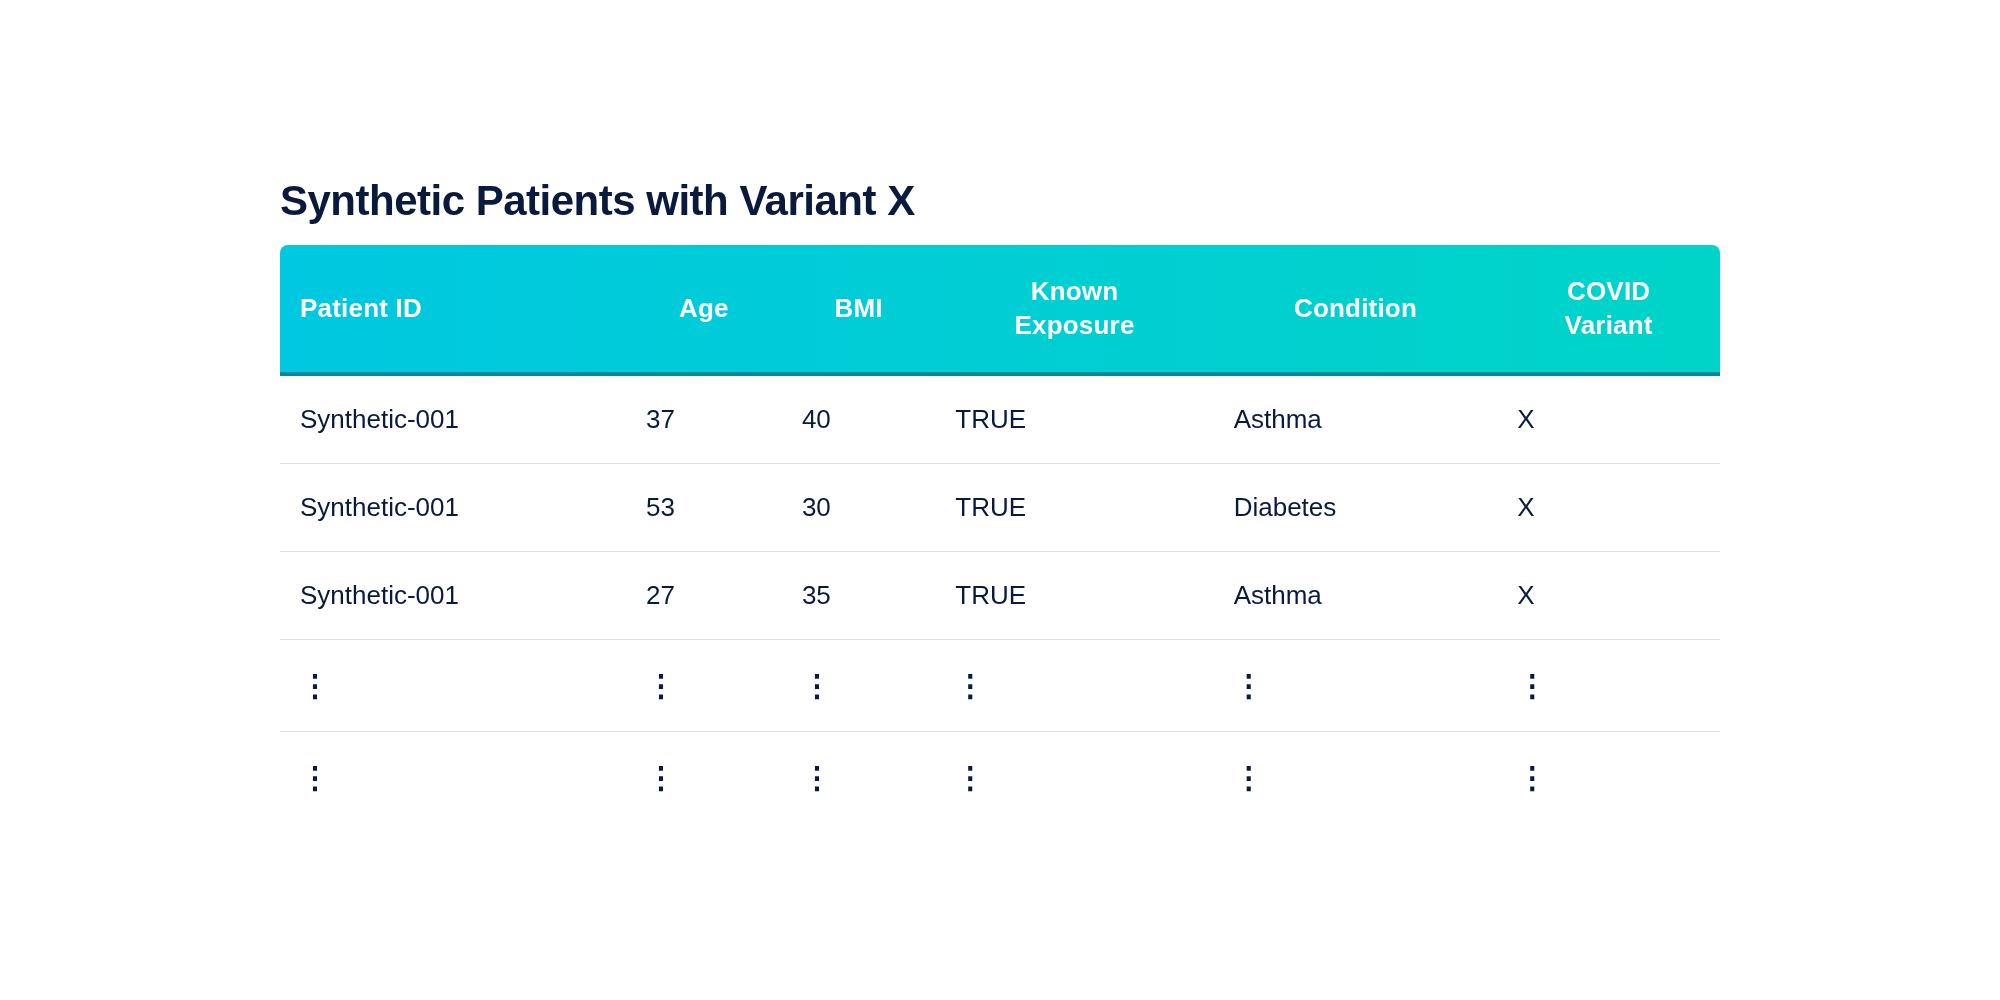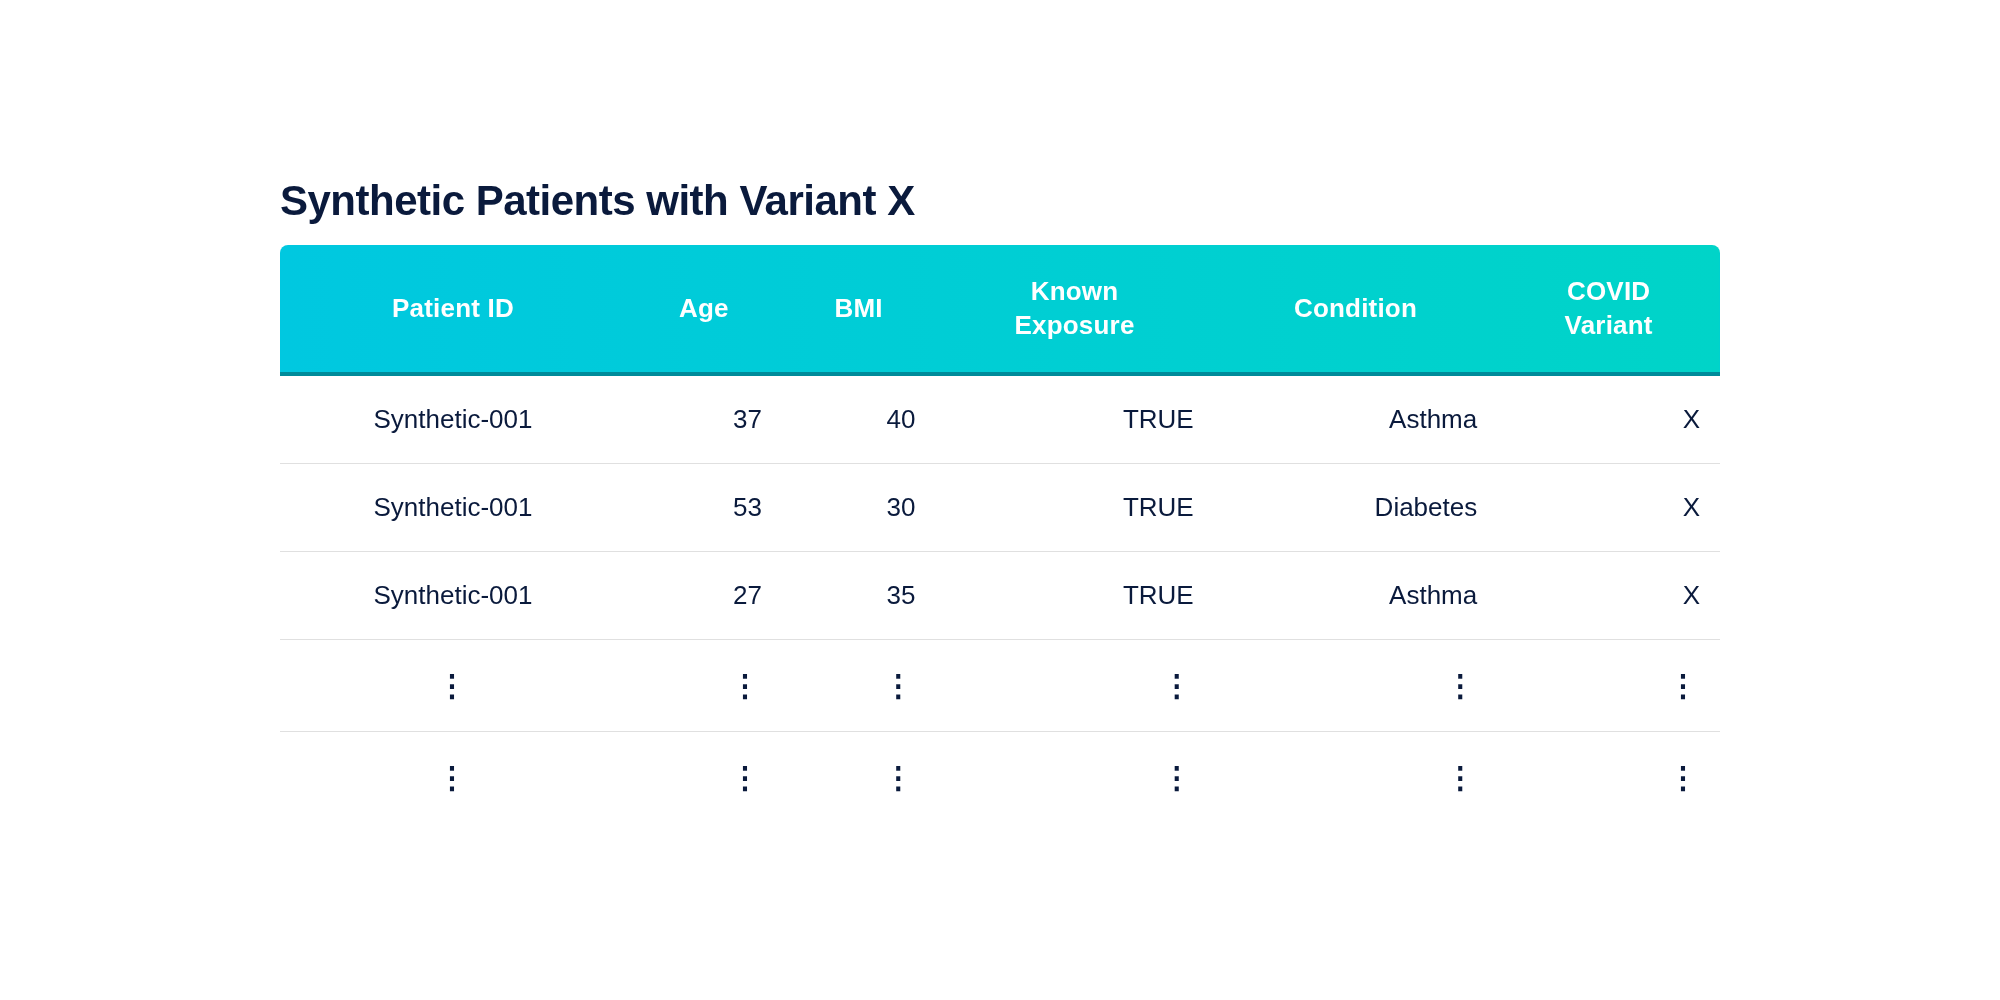--- a/index.html
+++ b/index.html
@@ -47,40 +47,39 @@
       color: #ffffff;
       font-weight: 700;
       font-size: 26px;
       text-align: center;
       padding: 30px 20px;
       letter-spacing: 0.2px;
       line-height: 1.3;
     }
 
     thead th:first-child {
-      text-align: center;
+      text-align: left;
     }
 
     tbody tr {
       border-bottom: 1px solid #e0e0e0;
     }
 
     tbody tr:last-child {
       border-bottom: none;
     }
 
     tbody td {
       color: #0a1a3c;
       font-size: 26px;
-      text-align: right;
+      text-align: left;
       padding: 28px 20px;
     }
 
     tbody td:first-child {
-      text-align: center;
     }
 
     .ellipsis-cell {
       font-size: 30px;
       font-weight: 700;
       color: #0a1a3c;
       letter-spacing: 2px;
     }
   </style>
 </head>

